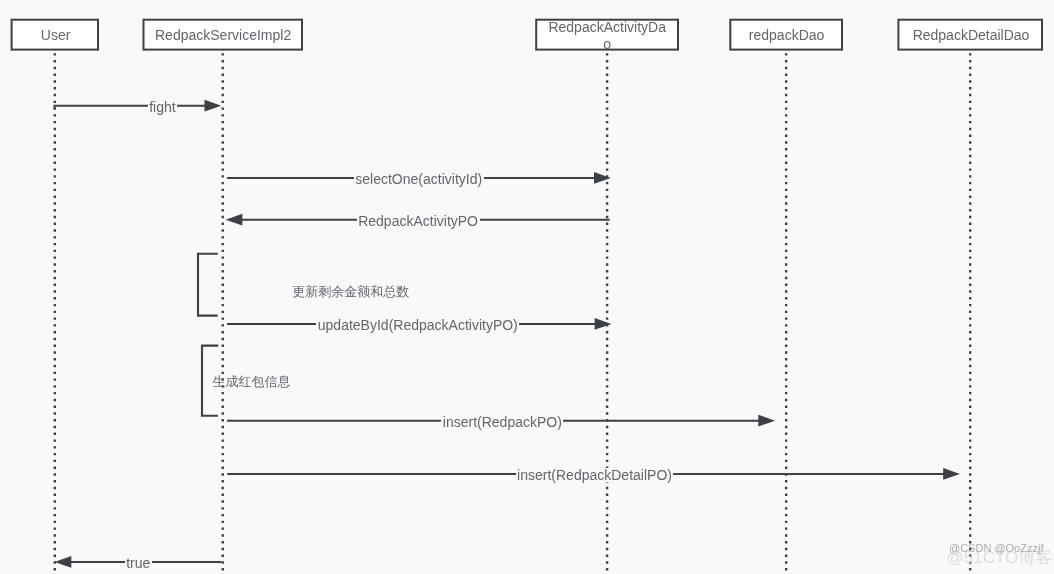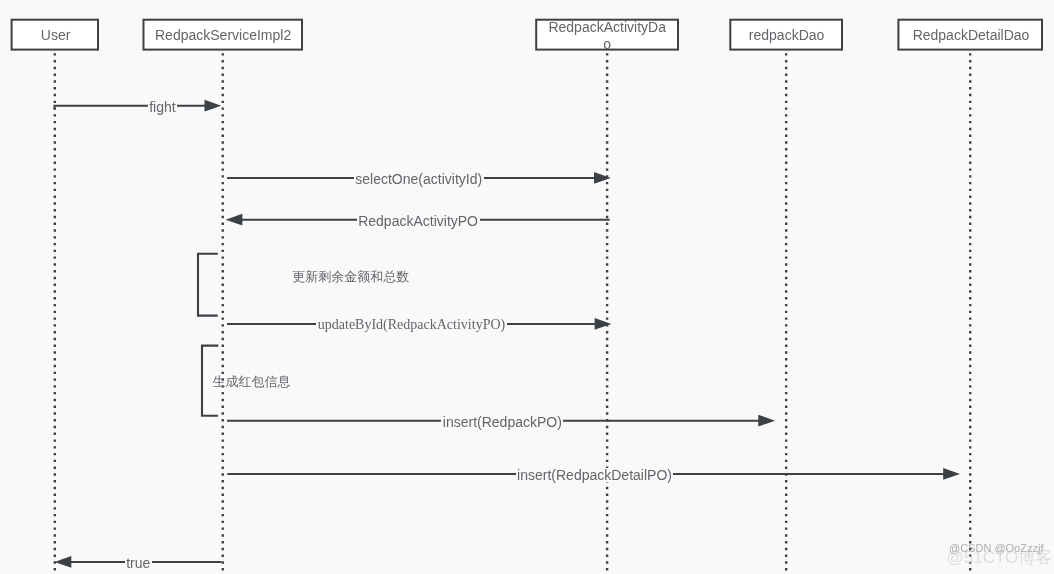--- a/index.html
+++ b/index.html
@@ -91,28 +91,28 @@
         <path d="M221.4,561.9 L70.3,561.9" fill="none" stroke="#3d4045" stroke-width="2.0"></path>
         <path d="M71.3,556.0 L54.5,561.9 L71.3,567.8 Z" fill="#3d4045" stroke="none"></path>
       </g>
     </g>
   </svg>
 
   <div class="layer">
     <div class="mtext" style="left:123.7px;top:99.85px;margin-left:24px;">fight</div>
     <div class="mtext" style="left:355.3px;top:172.05px;">selectOne(activityId)</div>
     <div class="mtext" style="left:358.2px;top:213.85px;">RedpackActivityPO</div>
-    <div class="mtext" style="left:317.8px;top:318.05px;font-family:Liberation Serif, serif;">updateById(RedpackActivityPO)</div>
+    <div class="mtext" style="left:317.8px;top:318.05px;">updateById(RedpackActivityPO)</div>
     <div class="mtext" style="left:442.8px;top:414.85px;">insert(RedpackPO)</div>
     <div class="mtext" style="left:517.1px;top:468.05px;">insert(RedpackDetailPO)</div>
     <div class="mtext" style="left:126.2px;top:556.05px;text-align:right;">true</div>
 
     <div class="plabel-html" style="left:537.4px;top:19.35px;width:139.6px;">
       <span>RedpackActivityDao</span>
     </div>
 
-    <div class="note-text" style="left:292.3px;top:270px;">更新剩余金额和总数</div>
+    <div class="note-text" style="left:292.3px;top:286px;font-family:Liberation Mono, monospace;">更新剩余金额和总数</div>
     <div class="note-text" style="left:212.5px;top:374.5px;">生成红包信息</div>
 
     <div class="wm wm1">@51CTO博客</div>
     <div class="wm wm2">@CSDN @OoZzzjf</div>
   </div>
 </div>
 
 </body></html>

